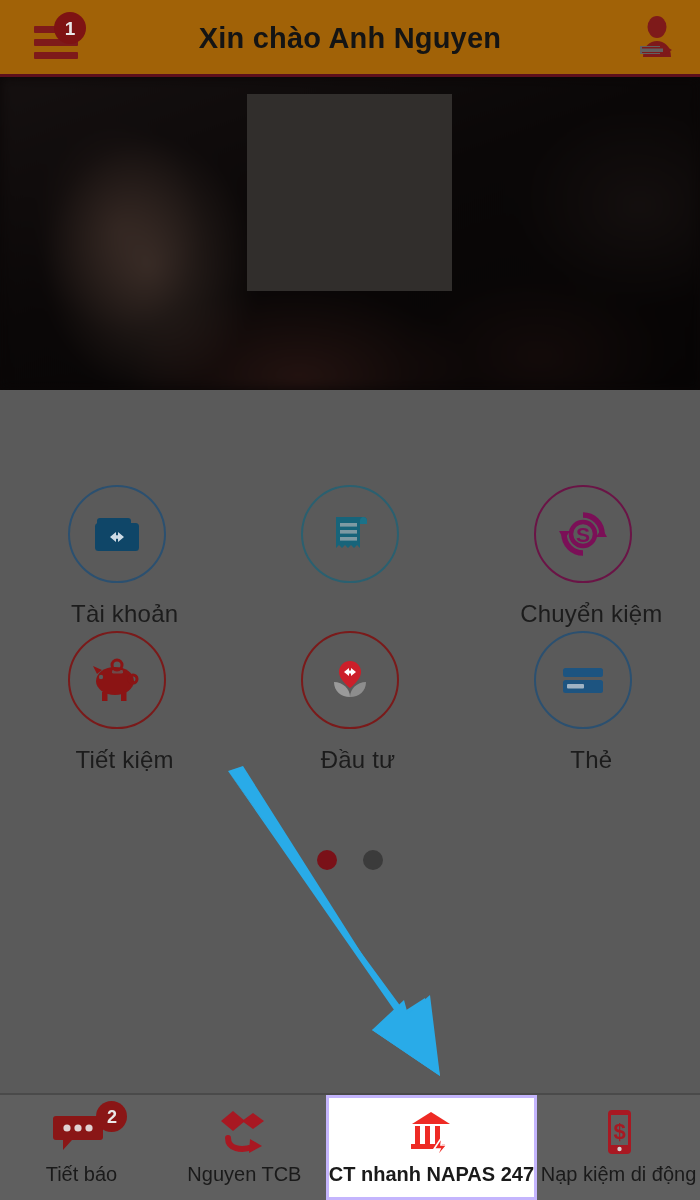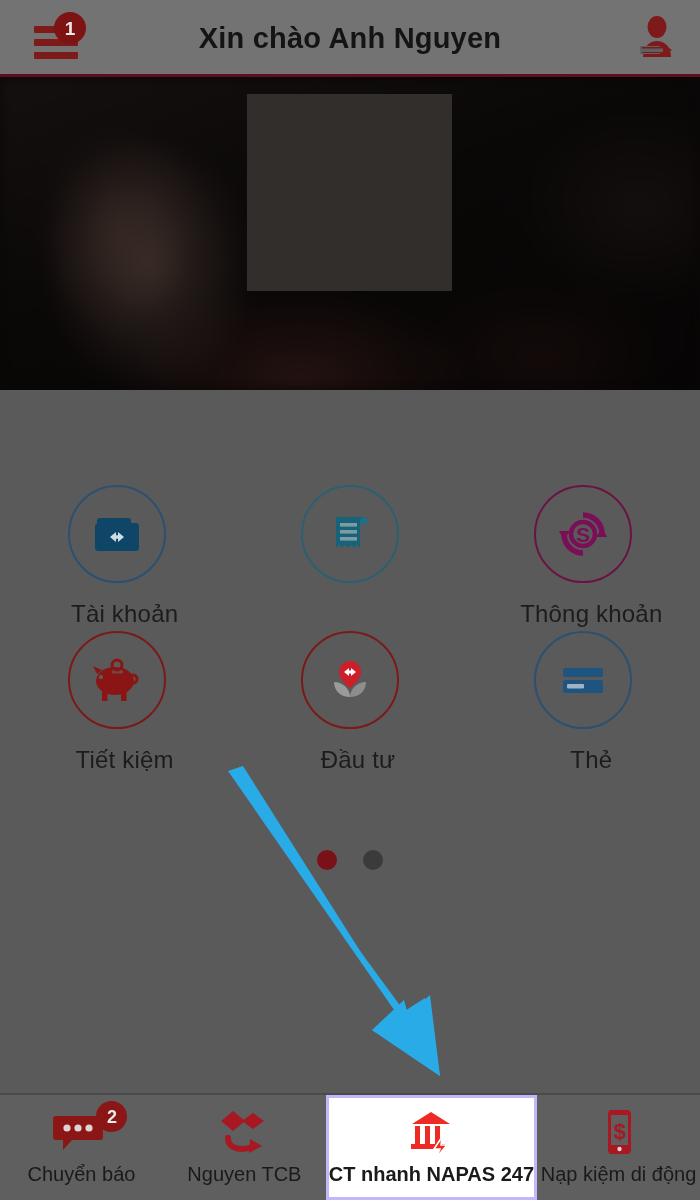--- a/index.html
+++ b/index.html
@@ -20,21 +20,21 @@
     height: 1200px;
     background: #5a5a5a;
     overflow: hidden;
   }
 
   
   .header {
     position: absolute;
     left: 0; top: 0;
     width: 700px; height: 76px;
-    background: #737373;
+    background: #a16207;
     display: flex;
     align-items: center;
   }
   .header-underline {
     position: absolute;
     left: 0; top: 74px;
     width: 700px; height: 3px;
     background: #5d0f1c;
   }
   .hamburger {
@@ -300,21 +300,21 @@
         <div class="icon-circle purple">
           <svg width="58" height="58" viewBox="0 0 58 58">
             <circle cx="29" cy="29" r="12" fill="none" stroke="#7b0f57" stroke-width="4.5"></circle>
             <text x="29" y="37" font-family="Liberation Sans, sans-serif" font-size="21" font-weight="bold" fill="#7b0f57" text-anchor="middle">S</text>
             <path d="M29 10 A19 19 0 0 1 48 29" fill="none" stroke="#7b0f57" stroke-width="5.5"></path>
             <path d="M29 48 A19 19 0 0 1 10 29" fill="none" stroke="#7b0f57" stroke-width="5.5"></path>
             <path d="M48 23 L53 32 L42 32 Z" fill="#7b0f57"></path>
             <path d="M10 35 L5 26 L16 26 Z" fill="#7b0f57"></path>
           </svg>
         </div>
-        <div class="menu-label">Thông khoản</div>
+        <div class="menu-label">Chuyển kiệm</div>
       </div>
 
     </div>
 
     <div class="menu-row r2">
 
       <div class="menu-cell">
         <div class="icon-circle red">
           <svg width="58" height="56" viewBox="0 0 58 56">
             <ellipse cx="27" cy="29" rx="19" ry="14" fill="#8b1414"></ellipse>
@@ -366,21 +366,21 @@
     <div class="nav-item">
       <div class="nav-icon">
         <svg width="74" height="50" viewBox="0 0 74 50">
           <path d="M12 8 H56 A3 3 0 0 1 59 11 V29 A3 3 0 0 1 56 32 H28 L19 42 L19 32 H12 A3 3 0 0 1 9 29 V11 A3 3 0 0 1 12 8 Z" fill="#8a1616"></path>
           <circle cx="23" cy="20" r="3.6" fill="#e0d2d2"></circle>
           <circle cx="34" cy="20" r="3.6" fill="#e0d2d2"></circle>
           <circle cx="45" cy="20" r="3.6" fill="#e0d2d2"></circle>
         </svg>
         <div class="nav-badge">2</div>
       </div>
-      <div class="nav-label">Chuyển báo</div>
+      <div class="nav-label">Tiết báo</div>
     </div>
 
     <div class="nav-item">
       <div class="nav-icon">
         <svg width="74" height="52" viewBox="0 0 74 52">
           <path d="M26 4 L38 14 L26 24 L14 14 Z" fill="#a81822"></path>
           <path d="M46 6 L57 14 L46 22 L35 14 Z" fill="#a81822"></path>
           <path d="M21 31 C21 42 34 44 46 40" fill="none" stroke="#a81822" stroke-width="6" stroke-linecap="round"></path>
           <path d="M43 32 L55 39 L42 46 Z" fill="#a81822"></path>
         </svg>

